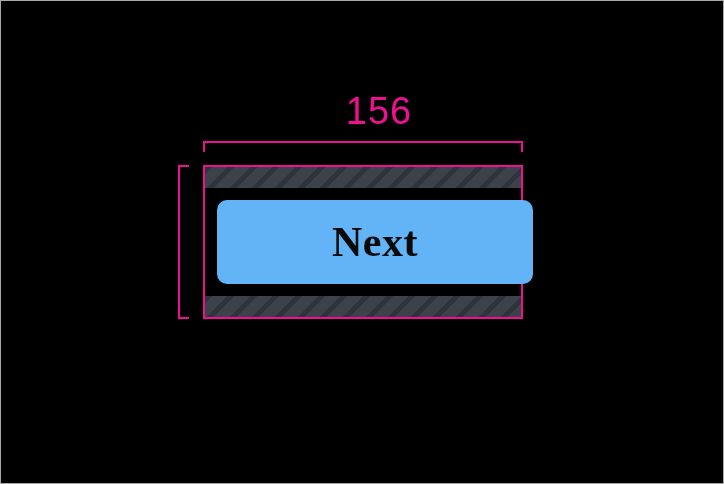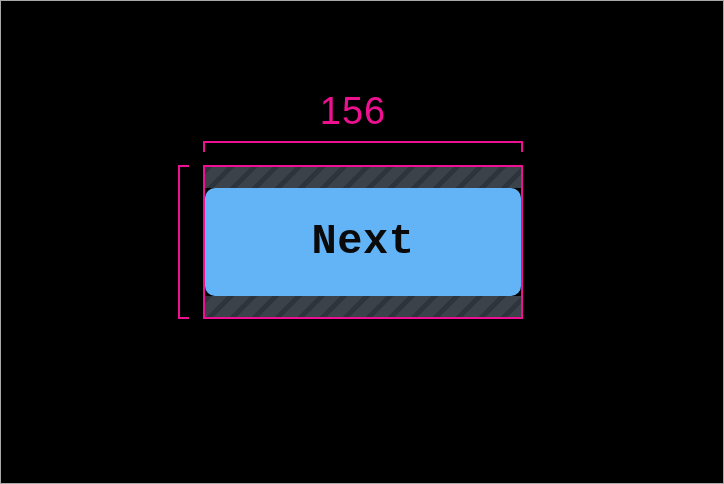--- a/index.html
+++ b/index.html
@@ -19,21 +19,21 @@
   }
   .dim-label {
     position: absolute;
     color: var(--measure, #ee1090);
     font-size: 38px;
     line-height: 40px;
     font-weight: 400;
     letter-spacing: 1px;
   }
   .width-label {
-    left: 192px;
+    left: 218px;
     top: 90px;
     width: 320px;
     text-align: center;
   }
   .height-label {
     left: 40px;
     top: 221px;
     width: 120px;
     text-align: right;
   }
@@ -77,28 +77,28 @@
       135deg,
       var(--padding-stripe, #2e343b) 0px,
       var(--padding-stripe, #2e343b) 5px,
       var(--padding-base, #3b424a) 5px,
       var(--padding-base, #3b424a) 16px
     );
   }
   .next-btn {
     flex: 1 1 auto;
     width: 100%;
-    margin: 0;
+    margin: 12px;
     padding: 0;
     border: none;
     outline: none;
     border-radius: 10px;
     background: var(--button-fill, #63b3f7);
     color: var(--button-text, #0a0a0a);
-    font-family: Liberation Mono, monospace;
+    font-family: Liberation Serif, serif;
     font-size: 42px;
     font-weight: 600;
     letter-spacing: 0.5px;
     display: flex;
     align-items: center;
     justify-content: center;
     cursor: pointer;
   }
 </style>
 </head>

